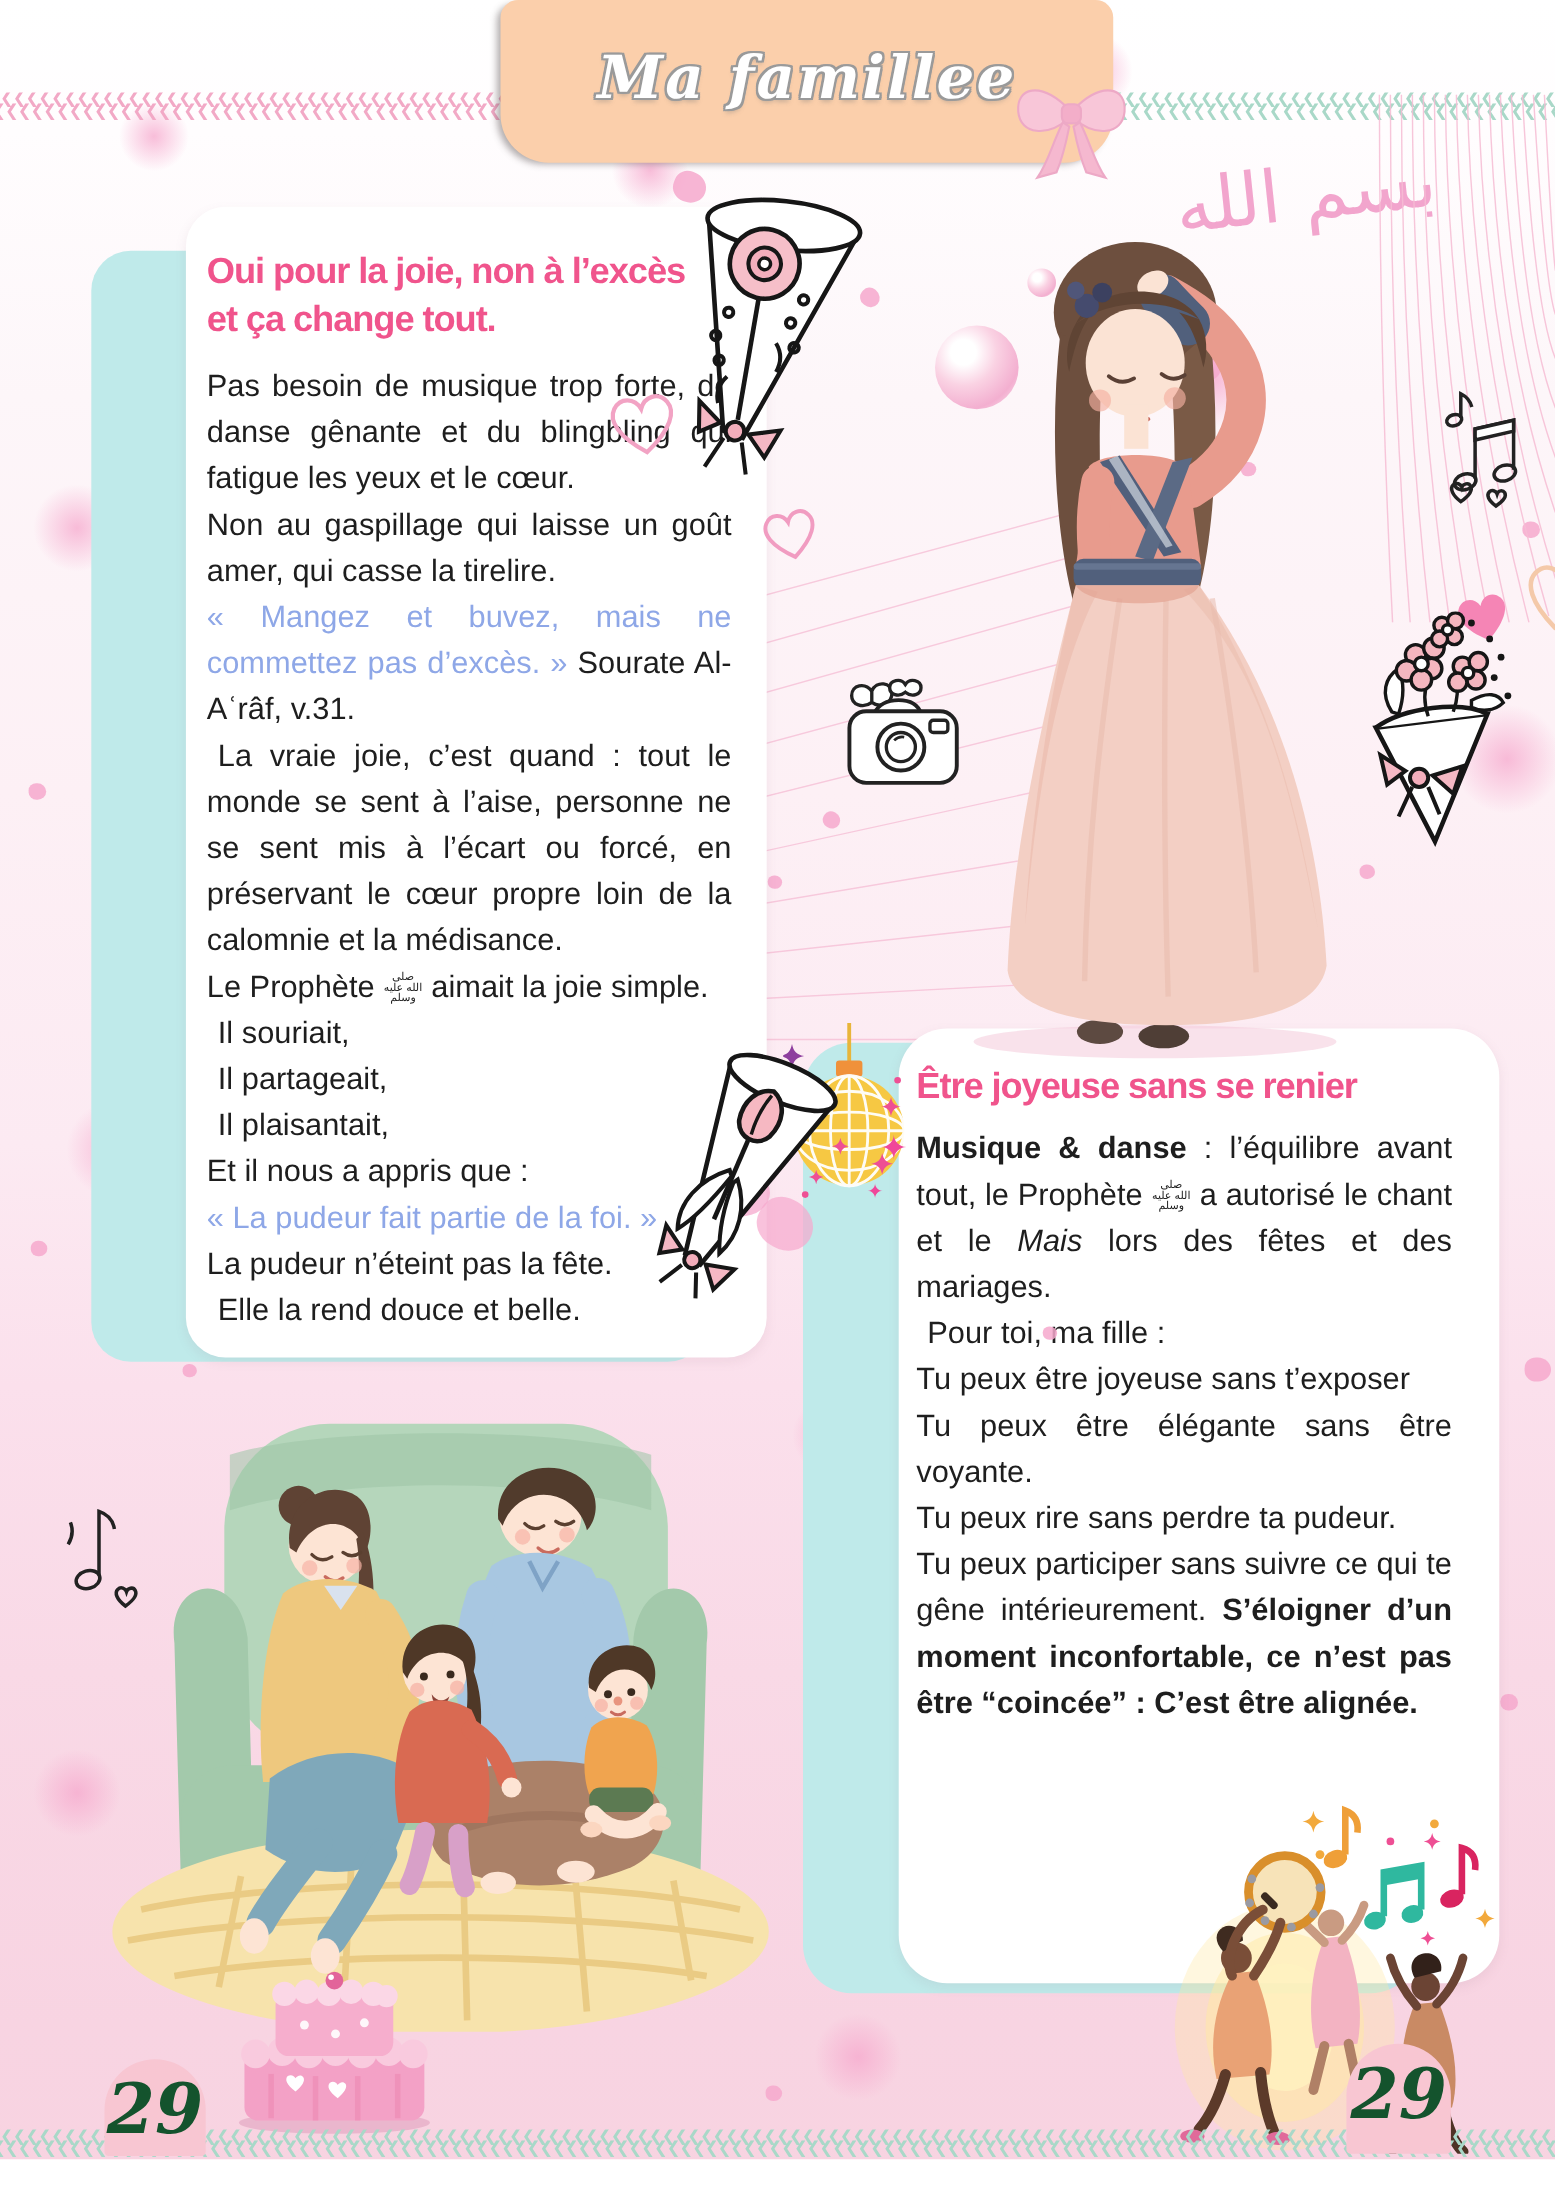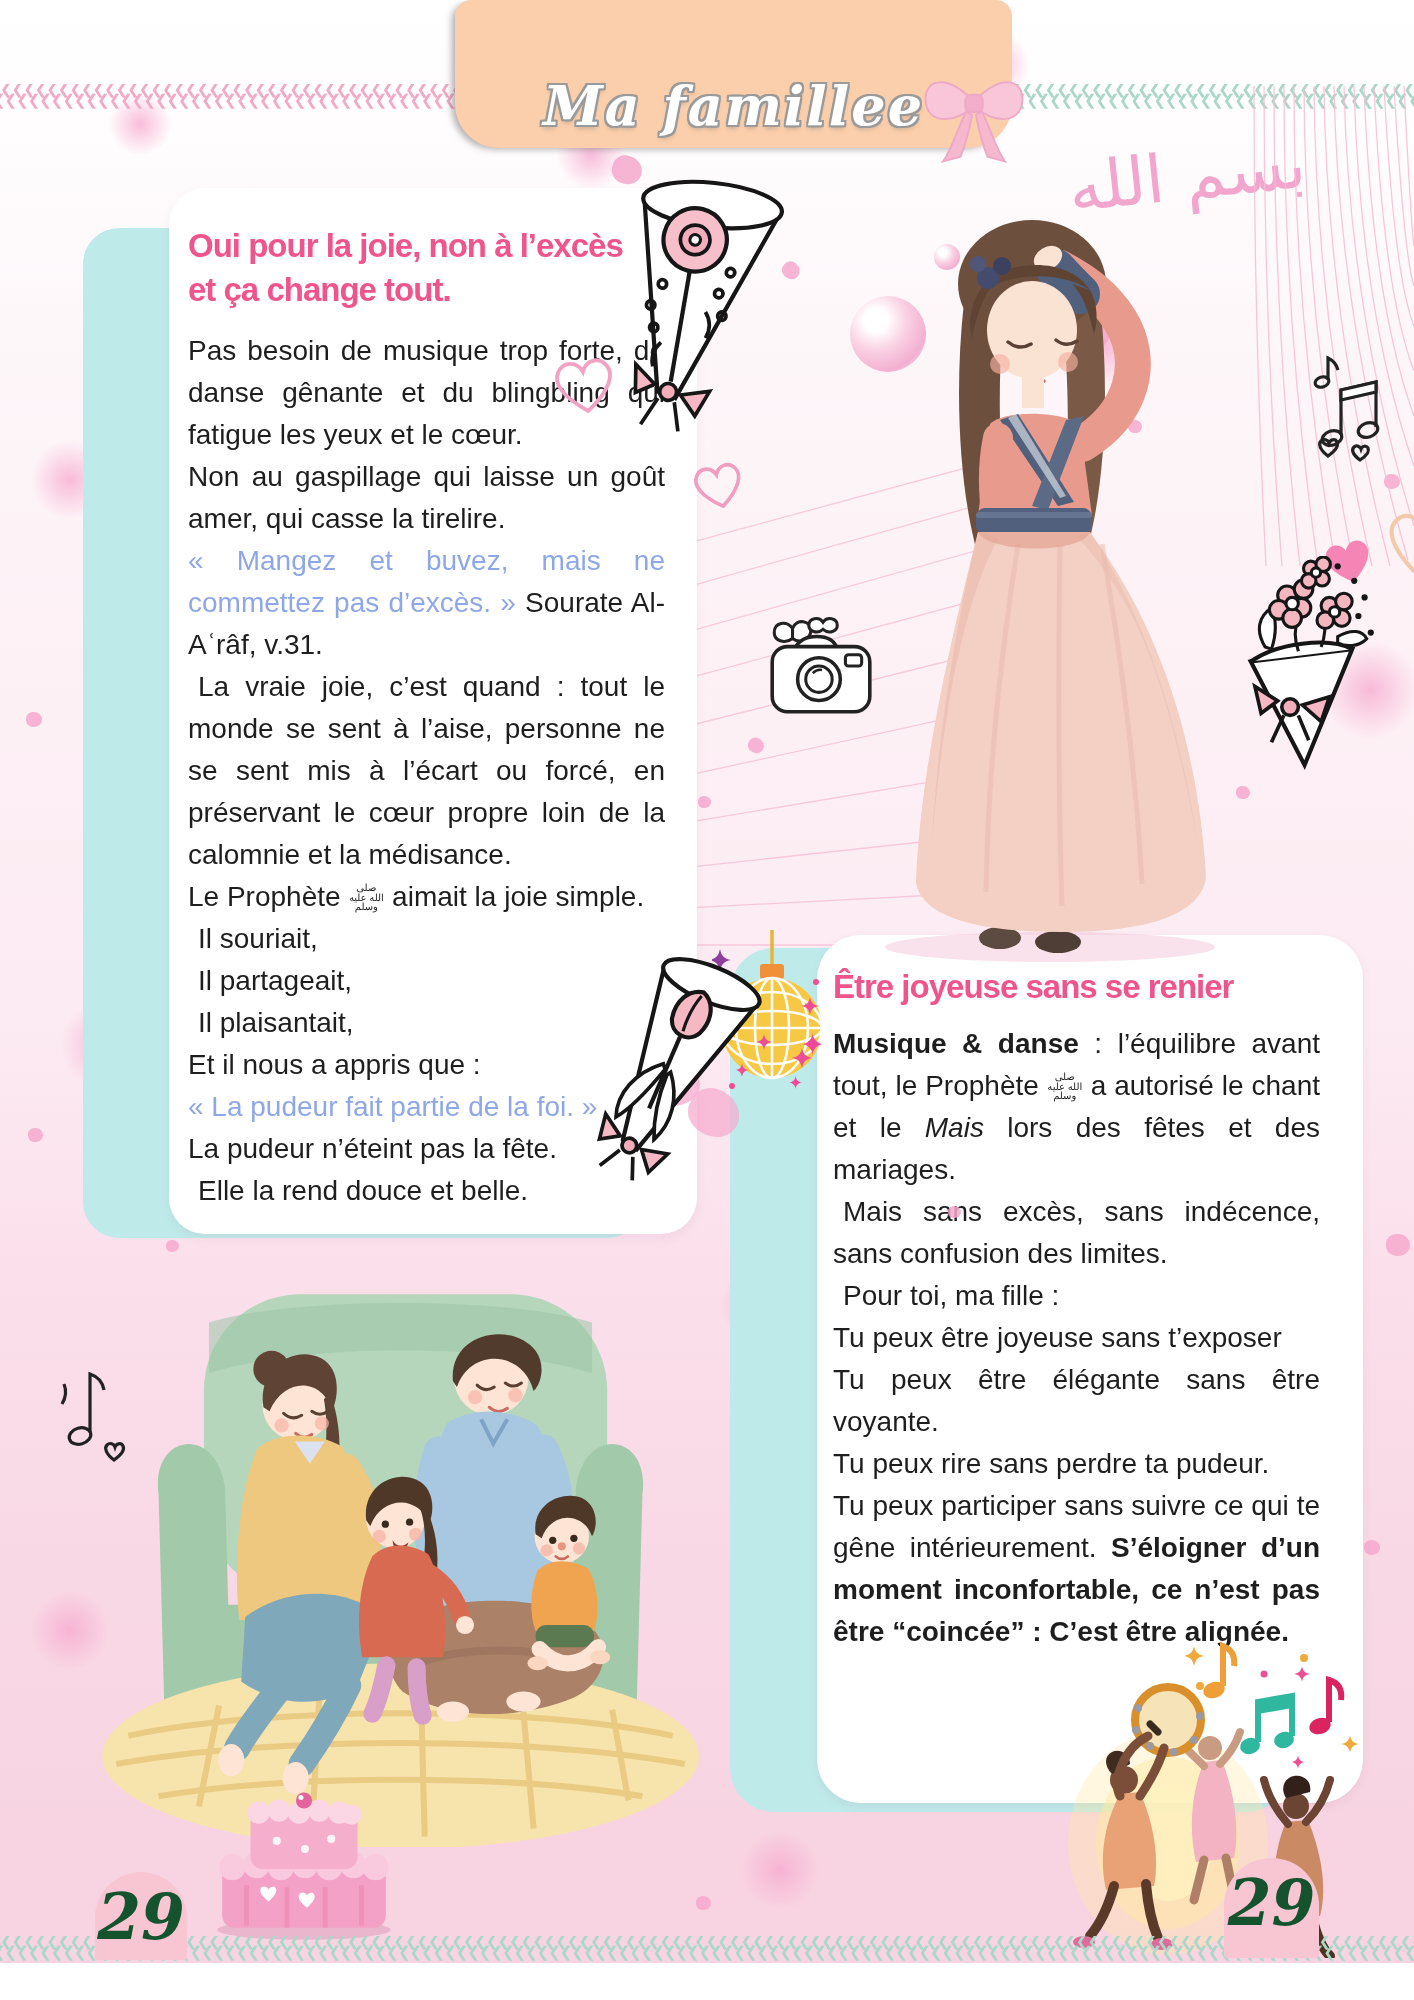--- a/index.html
+++ b/index.html
@@ -12,21 +12,21 @@
   .glow{position:absolute;background:radial-gradient(circle,rgba(246,168,205,.75) 0%,rgba(246,168,205,0) 70%);border-radius:50%;}
   .bubble{position:absolute;border-radius:50%;background:radial-gradient(circle at 34% 32%,#ffffff 0 16%,#fad2e3 42%,#f3afd0 72%,rgba(243,175,208,.12) 100%);}
   
   .chev{position:absolute;height:26px;overflow:hidden;line-height:11px;font-size:15px;letter-spacing:-1px;white-space:nowrap;font-family:"DejaVu Sans",sans-serif;}
   .chev .r2{margin-left:-7px;}
   .chev.pink{color:#f2a9c6;}
   .chev.mint{color:#a9d8c8;}
   
   .header-tab{position:absolute;left:455px;top:0;width:557px;height:148px;background:#fbcfab;border-radius:16px 16px 44px 44px;box-shadow:-5px 3px 7px -2px rgba(80,70,70,.45);}
   .header-title{position:absolute;left:0;right:0;top:38px;text-align:center;font-family:"DejaVu Serif",serif;font-style:italic;font-weight:bold;font-size:54px;color:#ffffff;letter-spacing:2px;
-    text-shadow:-2px 0 0 #9a9a9a,2px 0 0 #9a9a9a,0 -2px 0 #9a9a9a,0 2px 0 #9a9a9a,-2px -2px 0 #9a9a9a,2px 2px 0 #9a9a9a,-2px 2px 0 #9a9a9a,2px -2px 0 #9a9a9a,0 4px 4px rgba(120,120,120,.35);margin-top:36px;}
+    text-shadow:-2px 0 0 #9a9a9a,2px 0 0 #9a9a9a,0 -2px 0 #9a9a9a,0 2px 0 #9a9a9a,-2px -2px 0 #9a9a9a,2px 2px 0 #9a9a9a,-2px 2px 0 #9a9a9a,2px -2px 0 #9a9a9a,0 4px 4px rgba(120,120,120,.35);}
   
   .bismillah{position:absolute;left:1022px;top:138px;width:330px;font-family:"DejaVu Sans",sans-serif;font-size:66px;color:#f2a5cd;transform:rotate(-6deg);text-align:center;}
   
   .teal-bg{position:absolute;background:#bfeaea;border-radius:36px;}
   .card{position:absolute;background:#ffffff;border-radius:36px;box-shadow:0 4px 10px rgba(150,110,130,.10);}
   .card1{left:169px;top:188px;width:528px;height:1046px;padding:36px 32px 0 19px;box-sizing:border-box;}
   .card2{left:817px;top:935px;width:546px;height:868px;padding:30px 43px 0 16px;box-sizing:border-box;border-radius:44px;}
   .card-title{font-weight:bold;font-size:33px;line-height:44px;color:#f0548c;letter-spacing:-1px;}
   .card-title div{white-space:nowrap;}
   .body{margin-top:18px;font-size:28px;line-height:42px;color:#1e1e1e;}
@@ -338,21 +338,20 @@
     <path d="M128,360 L240,360 C232,382 140,382 128,360 Z" fill="#e2a391" opacity="0.7"></path>
   </svg>
 
   <div class="teal-bg z3" style="left:730px;top:948px;width:560px;height:864px;border-radius:44px;"></div>
   <div class="card card2 z4">
     <div class="card-title">
       <div>Être joyeuse sans se renier</div>
     </div>
     <div class="body">
       <p><span class="b">Musique &amp; danse</span><span> : l’équilibre avant tout, le Prophète </span><span class="saws">صلى الله عليه وسلم</span><span> a autorisé le chant et le </span><span class="i">Mais</span><span> lors des fêtes et des mariages.</span></p>
-      <p class="ind">Mais sans excès, sans indécence, sans confusion des limites.</p>
       <p class="ind">Pour toi, ma fille :</p>
       <p>Tu peux être joyeuse sans t’exposer</p>
       <p>Tu peux être élégante sans être voyante.</p>
       <p>Tu peux rire sans perdre ta pudeur.</p>
       <p><span>Tu peux participer sans suivre ce qui te gêne intérieurement. </span><span class="b">S’éloigner d’un moment inconfortable, ce n’est pas être “coincée” : C’est être alignée.</span></p>
     </div>
   </div>
 
   <span class="sparkle" style="left:800px;top:1030px;">✦</span>
   <span class="sparkle" style="left:788px;top:1068px;font-size:18px;">✦</span>

